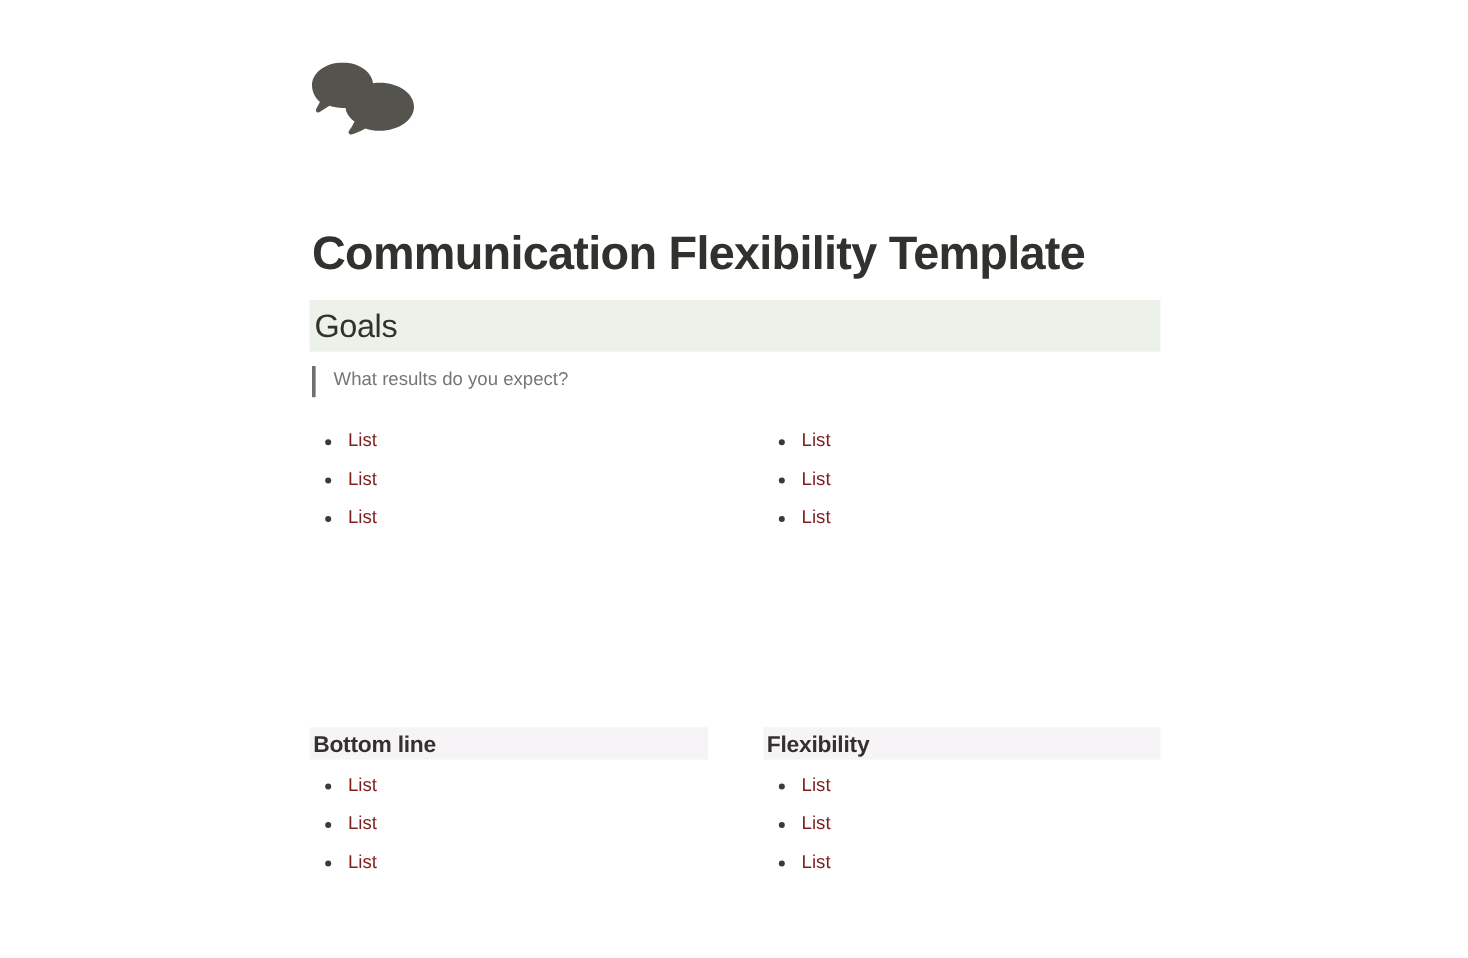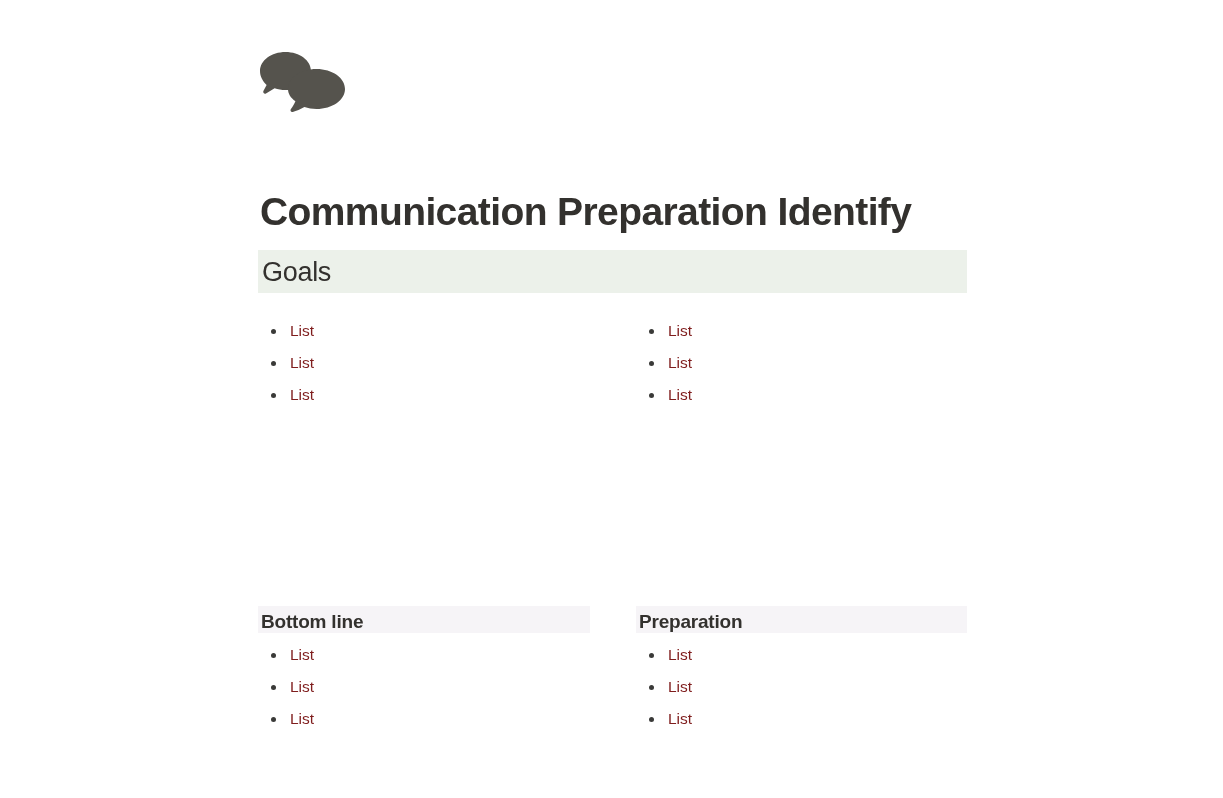--- a/index.html
+++ b/index.html
@@ -174,28 +174,31 @@
         <path d="M56.5 17 C72.3 17 85 25.9 85 37 C85 48.1 72.3 57 56.5 57
                  C52.2 57 48.1 56.3 44.4 55.05
                  C40.6 57.3 36.4 59.0 32.8 60.0
                  C31.0 60.5 29.8 58.5 30.9 57.0
                  C32.7 54.55 34.3 51.8 35.4 49.2
                  C30.7 45.95 28 41.75 28 37 C28 25.9 40.7 17 56.5 17 Z"></path>
       </g>
     </svg>
   </div>
 
-  <h1 class="doc-title">Communication Preparation Identify</h1>
+  <h1 class="doc-title">Communication Flexibility Template</h1>
 
   <section class="section" id="section-goals">
 
     <div class="section-header">
       <h2>Goals</h2>
     </div>
 
+    <div class="prompt">
+      <span>What results do you expect?</span>
+    </div>
 
     <div class="columns" id="goals-columns">
       <div class="col left">
         <ul class="bullets">
           <li>List</li>
           <li>List</li>
           <li>List</li>
         </ul>
       </div>
       <div class="col right">
@@ -221,21 +224,21 @@
       </div>
       <ul class="bullets">
         <li>List</li>
         <li>List</li>
         <li>List</li>
       </ul>
     </div>
 
     <div class="sub-col right">
       <div class="sub-header">
-        <h3>Preparation</h3>
+        <h3>Flexibility</h3>
       </div>
       <ul class="bullets">
         <li>List</li>
         <li>List</li>
         <li>List</li>
       </ul>
     </div>
   </div>
 
 </div>

